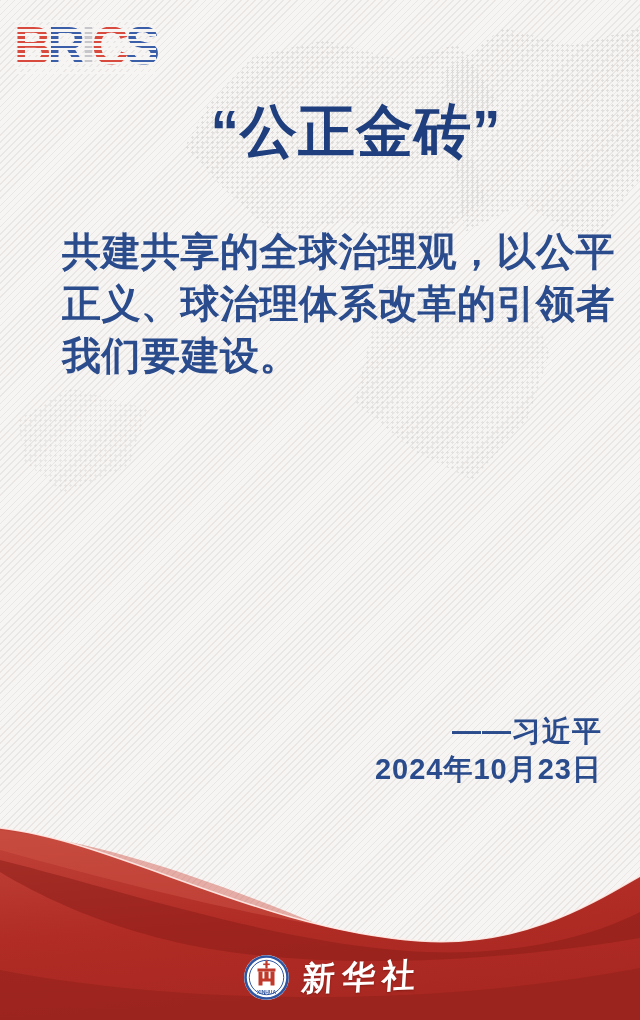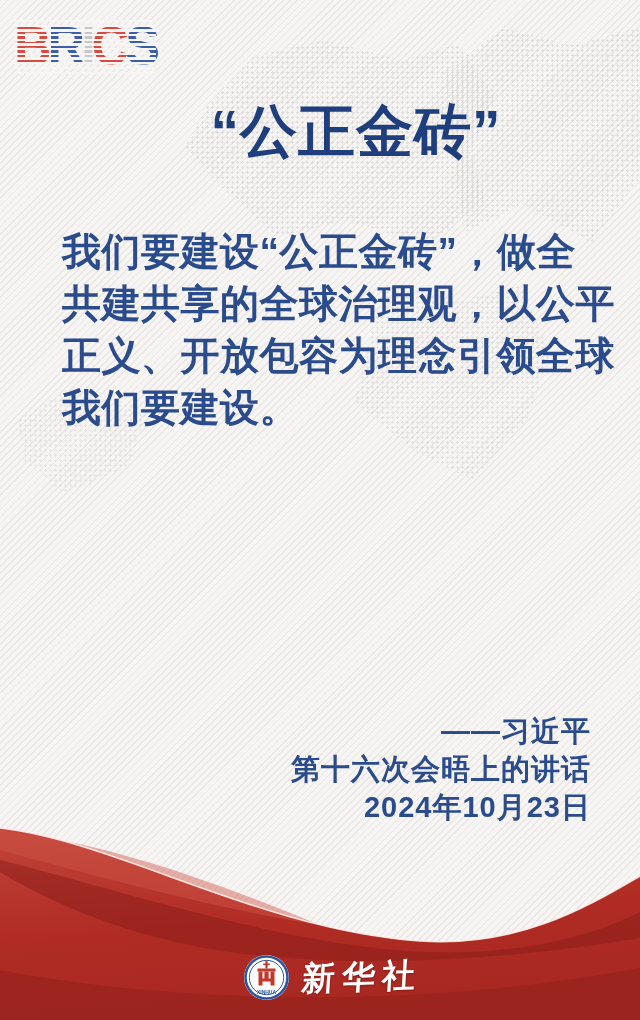--- a/index.html
+++ b/index.html
@@ -55,21 +55,21 @@
   }
 
   .quote-body{
     position:absolute;left:62px;top:226px;width:560px;z-index:3;
     color:#2a4b8c;font-size:39px;font-weight:700;line-height:52px;
     letter-spacing:.5px;
   }
   .body-line{white-space:pre;}
 
   .attribution{
-    position:absolute;right:49px;top:712px;z-index:3;
+    position:absolute;right:38px;top:712px;z-index:3;
     text-align:right;color:#2a4b8c;font-size:29px;font-weight:700;
     line-height:38px;letter-spacing:1px;
   }
 
   
   .wave-wrap{position:absolute;left:0;bottom:0;width:640px;height:200px;z-index:4;}
 
   .footer-brand{
     position:absolute;left:243px;top:954px;z-index:6;
     display:flex;align-items:center;gap:12px;
@@ -94,29 +94,27 @@
   <div class="dots dots-d"></div>
 
   <div class="brics-logo">
     <span class="brics-letter l-red">B</span><span class="brics-letter l-blue">R</span><span class="brics-letter l-gray">I</span><span class="brics-letter l-red">C</span><span class="brics-letter l-blue">S</span>
     <span class="stripes"></span>
   </div>
 
   <div class="quote-title">“公正金砖”</div>
 
   <div class="quote-body">
-    <div class="body-line">我们要建设“公正金砖”，做全</div>
     <div class="body-line">共建共享的全球治理观，以公平</div>
-    <div class="body-line">正义、开放包容为理念引领全球</div>
+    <div class="body-line">正义、球治理体系改革的引领者</div>
     <div class="body-line">我们要建设。</div>
   </div>
 
   <div class="attribution">
     <div>——习近平</div>
-    <div>第十六次会晤上的讲话</div>
     <div>2024年10月23日</div>
   </div>
 
   <div class="wave-wrap">
     <svg width="640" height="200" viewBox="0 0 640 200" xmlns="http://www.w3.org/2000/svg">
       <defs>
         <linearGradient id="gm" x1="0" y1="0" x2="0.25" y2="1">
           <stop offset="0" stop-color="#c2443a"></stop>
           <stop offset="0.55" stop-color="#b02c25"></stop>
           <stop offset="1" stop-color="#a82821"></stop>

